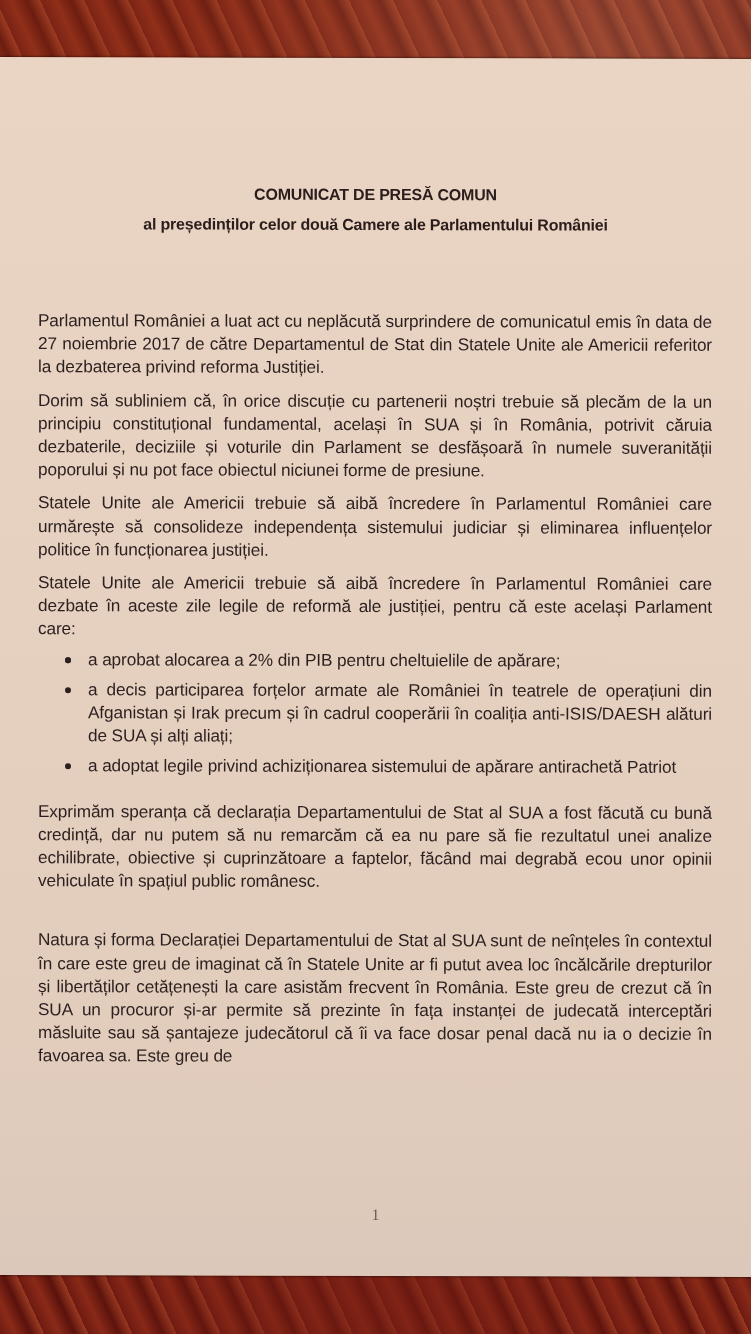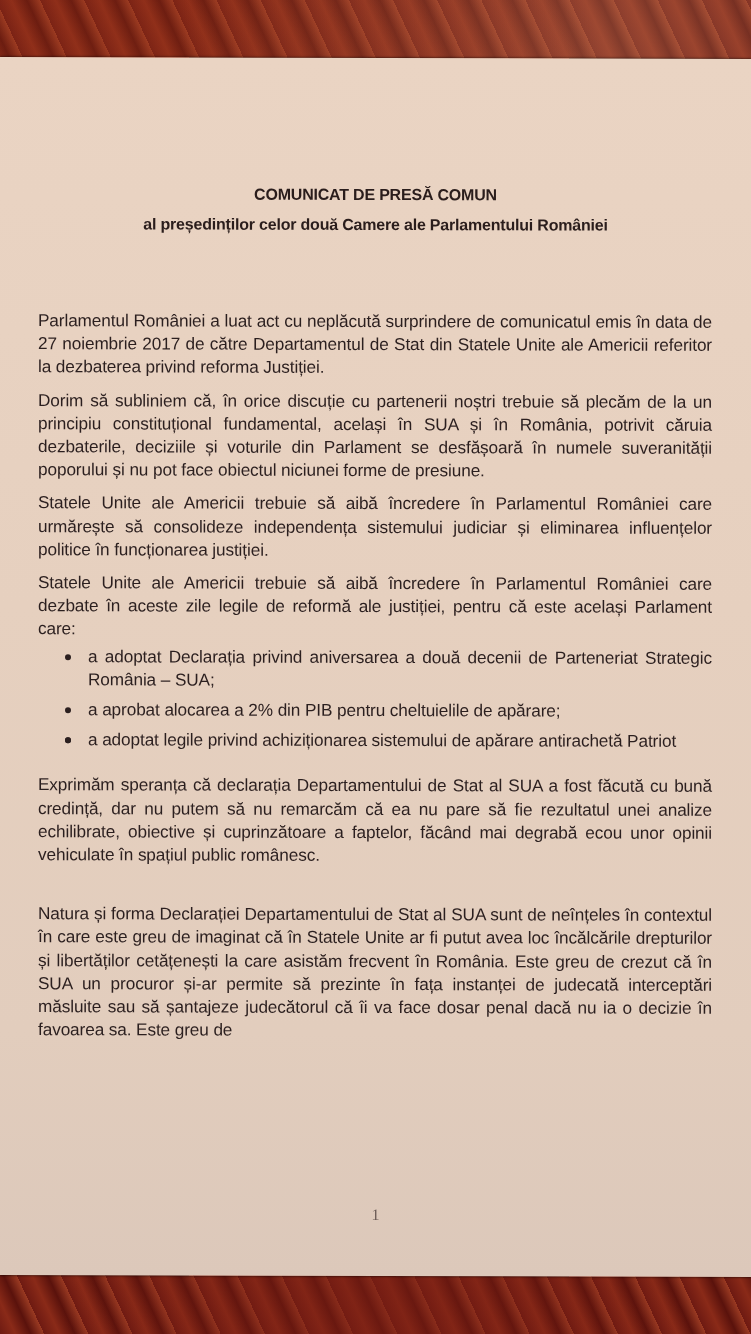--- a/index.html
+++ b/index.html
@@ -97,28 +97,28 @@
 
   <div class="body-text" style="top:252px;">
     <p class="para">Parlamentul României a luat act cu neplăcută surprindere de comunicatul emis în data de 27 noiembrie 2017 de către Departamentul de Stat din Statele Unite ale Americii referitor la dezbaterea privind reforma Justiției.</p>
     <p class="para">Dorim să subliniem că, în orice discuție cu partenerii noștri trebuie să plecăm de la un principiu constituțional fundamental, același în SUA și în România, potrivit căruia dezbaterile, deciziile și voturile din Parlament se desfășoară în numele suveranității poporului și nu pot face obiectul niciunei forme de presiune.</p>
     <p class="para">Statele Unite ale Americii trebuie să aibă încredere în Parlamentul României care urmărește să consolideze independența sistemului judiciar și eliminarea influențelor politice în funcționarea justiției.</p>
     <p class="para" style="margin-bottom:4px;">Statele Unite ale Americii trebuie să aibă încredere în Parlamentul României care dezbate în aceste zile legile de reformă ale justiției, pentru că este același Parlament care:</p>
 
     <ul class="bullets">
       <li>
         <span class="bullet-dot"></span>
-        <span>a adoptat Declarația privind aniversarea a două decenii de Parteneriat Strategic România – SUA;</span>
       </li>
       <li>
         <span class="bullet-dot"></span>
         <span>a aprobat alocarea a 2% din PIB pentru cheltuielile de apărare;</span>
       </li>
       <li>
         <span class="bullet-dot"></span>
+        <span>a decis participarea forțelor armate ale României în teatrele de operațiuni din Afganistan și Irak precum și în cadrul cooperării în coaliția anti-ISIS/DAESH alături de SUA și alți aliați;</span>
       </li>
       <li>
         <span class="bullet-dot"></span>
         <span>a adoptat legile privind achiziționarea sistemului de apărare antirachetă Patriot</span>
       </li>
     </ul>
 
     <p class="para" style="margin-top:22px;">Exprimăm speranța că declarația Departamentului de Stat al SUA a fost făcută cu bună credință, dar nu putem să nu remarcăm că ea nu pare să fie rezultatul unei analize echilibrate, obiective și cuprinzătoare a faptelor, făcând mai degrabă ecou unor opinii vehiculate în spațiul public românesc.</p>
     <p class="para gap-lg">Natura și forma Declarației Departamentului de Stat al SUA sunt de neînțeles în contextul în care este greu de imaginat că în Statele Unite ar fi putut avea loc încălcările drepturilor și libertăților cetățenești la care asistăm frecvent în România. Este greu de crezut că în SUA un procuror și-ar permite să prezinte în fața instanței de judecată interceptări măsluite sau să șantajeze judecătorul că îi va face dosar penal dacă nu ia o decizie în favoarea sa. Este greu de</p>
   </div>

